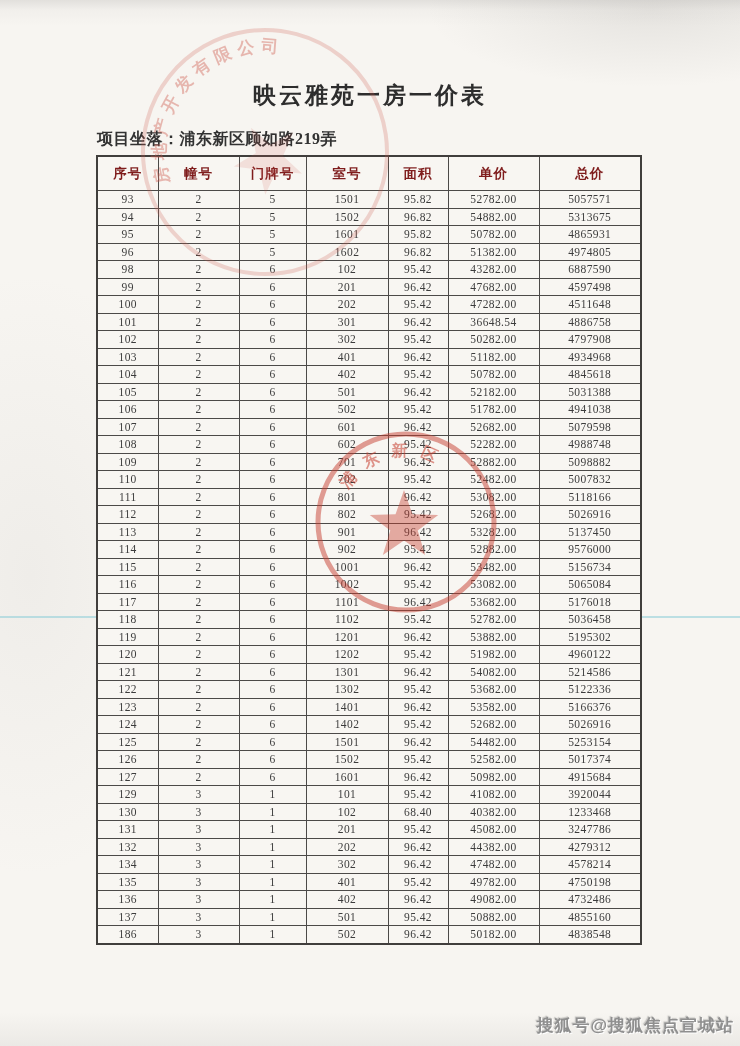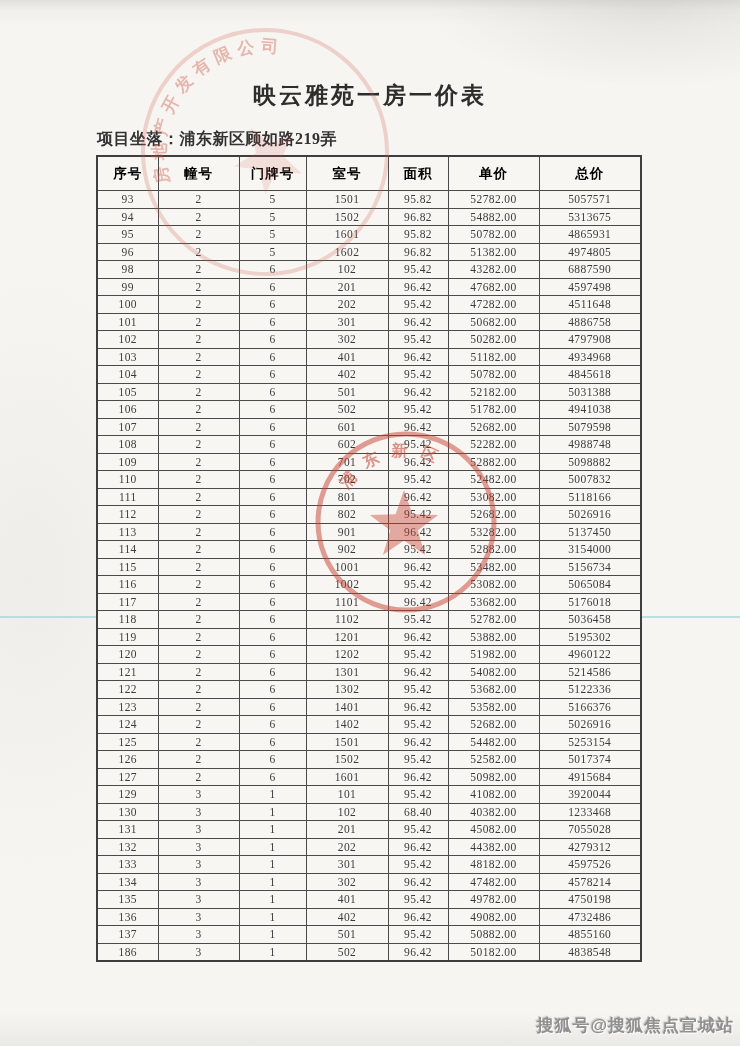--- a/index.html
+++ b/index.html
@@ -25,21 +25,21 @@
   }
   table.price-table {
     position:absolute; left:96px; top:155px; width:544px; z-index:2;
     border-collapse:collapse; table-layout:fixed; background:#f8f6f2;
     border:2px solid #403e3c;
   }
   .price-table th, .price-table td {
     border:1px solid #4c4a48; text-align:center; vertical-align:middle;
     padding:0; overflow:hidden; white-space:nowrap;
   }
-  .price-table th { height:33px; font-size:13.5px; font-weight:bold; color:#000000; letter-spacing:1px; }
+  .price-table th { height:33px; font-size:13.5px; font-weight:bold; color:#7f1d1d; letter-spacing:1px; }
   .price-table td { height:16.5px; font-size:11.5px; color:#3c3c3c; letter-spacing:0.4px; }
   .scan-line {
     position:absolute; left:0; top:616px; width:740px; height:2px;
     background:rgba(130,202,214,0.5); z-index:1;
   }
   .seal { position:absolute; z-index:3; pointer-events:none; }
   .seal-top-left { left:118px; top:10px; }
   .seal-center { left:298px; top:424px; }
   .seal text { font-family:"Liberation Serif","DejaVu Serif",serif; font-weight:bold; }
   .sohu-watermark {
@@ -163,21 +163,21 @@
       <td>47282.00</td>
       <td>4511648</td>
     </tr>
 
     <tr>
       <td>101</td>
       <td>2</td>
       <td>6</td>
       <td>301</td>
       <td>96.42</td>
-      <td>50682.00</td>
+      <td>36648.54</td>
       <td>4886758</td>
     </tr>
 
     <tr>
       <td>102</td>
       <td>2</td>
       <td>6</td>
       <td>302</td>
       <td>95.42</td>
       <td>50282.00</td>
@@ -294,21 +294,21 @@
       <td>5137450</td>
     </tr>
 
     <tr>
       <td>114</td>
       <td>2</td>
       <td>6</td>
       <td>902</td>
       <td>95.42</td>
       <td>52882.00</td>
-      <td>3154000</td>
+      <td>9576000</td>
     </tr>
 
     <tr>
       <td>115</td>
       <td>2</td>
       <td>6</td>
       <td>1001</td>
       <td>96.42</td>
       <td>53482.00</td>
       <td>5156734</td>
@@ -455,42 +455,33 @@
       <td>1233468</td>
     </tr>
 
     <tr>
       <td>131</td>
       <td>3</td>
       <td>1</td>
       <td>201</td>
       <td>95.42</td>
       <td>45082.00</td>
-      <td>7055028</td>
+      <td>3247786</td>
     </tr>
 
     <tr>
       <td>132</td>
       <td>3</td>
       <td>1</td>
       <td>202</td>
       <td>96.42</td>
       <td>44382.00</td>
       <td>4279312</td>
     </tr>
 
-    <tr>
-      <td>133</td>
-      <td>3</td>
-      <td>1</td>
-      <td>301</td>
-      <td>95.42</td>
-      <td>48182.00</td>
-      <td>4597526</td>
-    </tr>
 
     <tr>
       <td>134</td>
       <td>3</td>
       <td>1</td>
       <td>302</td>
       <td>96.42</td>
       <td>47482.00</td>
       <td>4578214</td>
     </tr>

